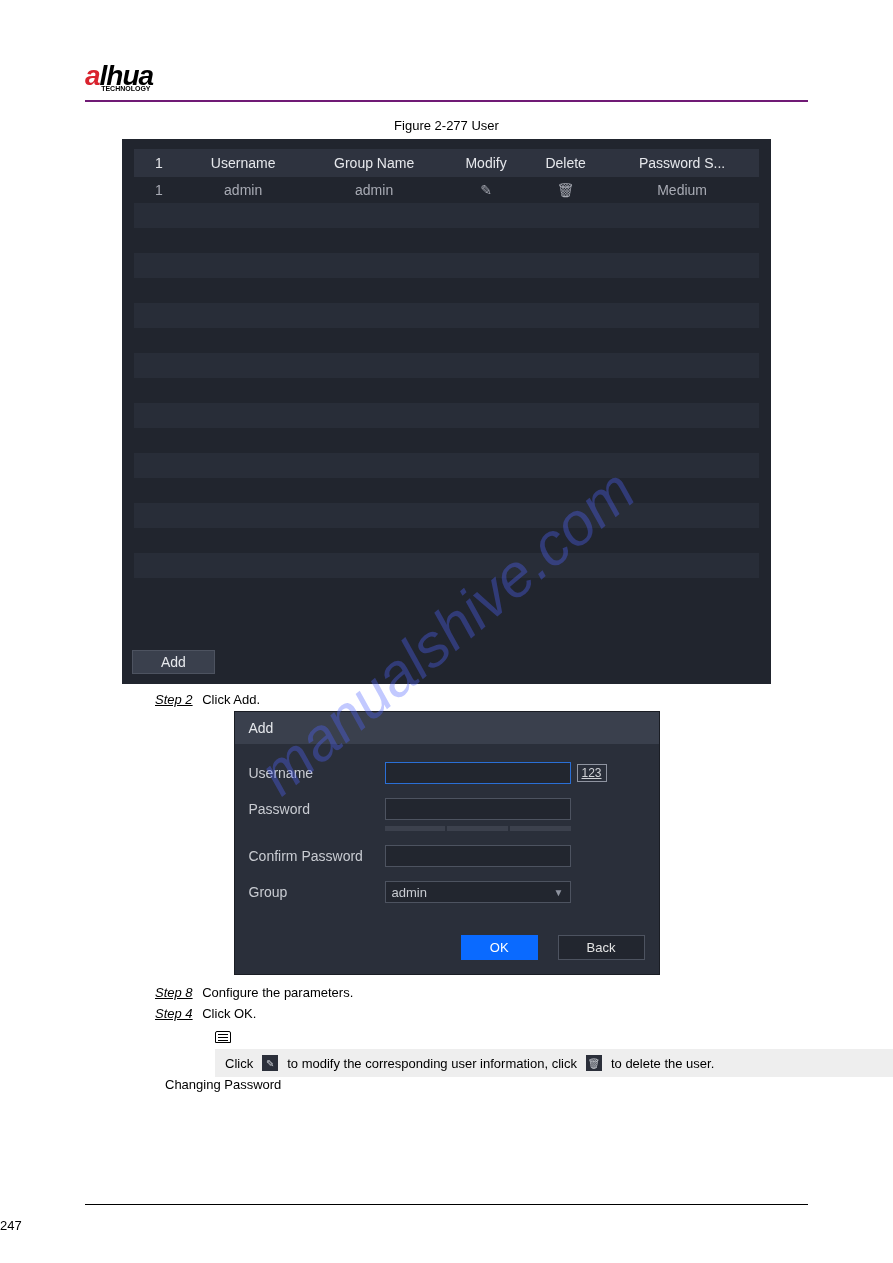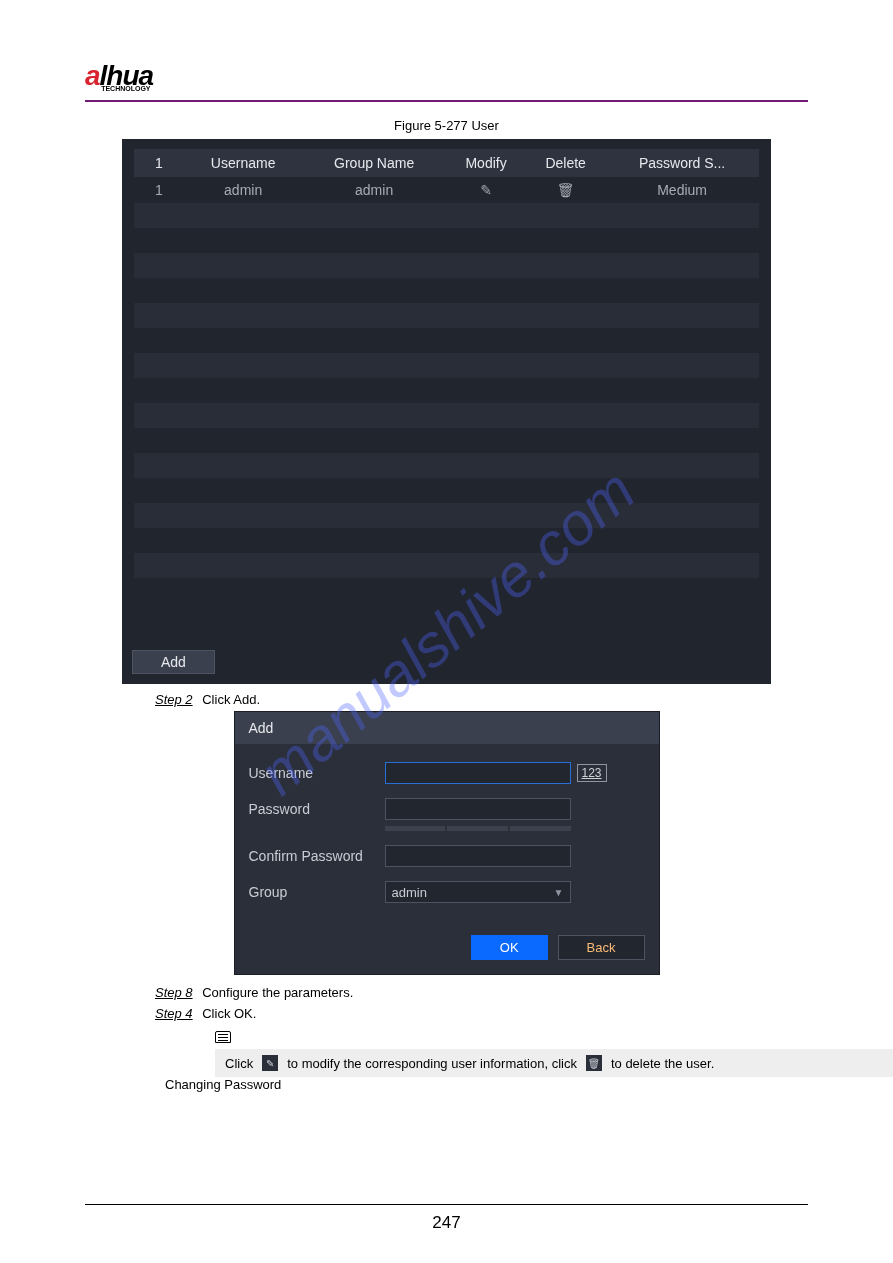--- a/index.html
+++ b/index.html
@@ -170,31 +170,30 @@
     display: flex;
     align-items: center;
     justify-content: space-between;
     padding: 0 6px;
     color: #c9ccd2;
   }
   .chev { font-size: 10px; color: #8f94a0; }
   .dialog-footer {
     display: flex;
     justify-content: flex-end;
-    gap: 10px;
     padding: 10px 14px 14px 14px;
     align-items: center;
   }
   .btn {
     padding: 4px 28px;
     font-size: 13px;
     border: 1px solid #4d5360;
   }
   .btn-ok { background: #0a6aff; color: #fff; border-color: #0a6aff; }
-  .btn-back { background: #22262f; color: #fdba74; }
+  .btn-back { background: #22262f; color: #e5e5e5; margin-left: 20px; }
 
   .note-icon {
     display:inline-block;
     width:16px;height:12px;
     border:1.5px solid #000;
     border-radius:2px 2px 0 0;
     position:relative;
     vertical-align:middle;
     margin-right:6px;
   }
@@ -219,43 +218,43 @@
     align-items:center;justify-content:center;
     font-size:10px;
     margin:0 2px;
     vertical-align:middle;
   }
   .foot-text{
     font-size:13px;
     margin-left:80px;
   }
   .page-num{
-    text-align:center;
-    font-size:17px;
+    text-align:left;
+    font-size:13px;
     position:absolute;
     bottom:30px;
     left:0;right:0;
   }
   .hr-rule{
     border:none;border-top:1px solid #000;margin:20px 85px 8px 85px;position:absolute;left:0;right:0;bottom:50px;
   }
 </style>
 </head>
 <body>
 
 <div class="page">
 
   <div class="logo">
     <span class="logo-mark">
       <span class="logo-a1">a</span><span class="logo-rest">lhua</span>
     </span>
     <span class="logo-sub">TECHNOLOGY</span>
   </div>
 
-  <div class="fig-caption">Figure 5-277 User</div>
+  <div class="fig-caption">Figure 2-277 User</div>
 
   <div class="screenshot1">
     <table class="table1">
       <thead>
         <tr>
           <th style="width:50px">1</th>
           <th>Username</th>
           <th>Group Name</th>
           <th>Modify</th>
           <th>Delete</th>

